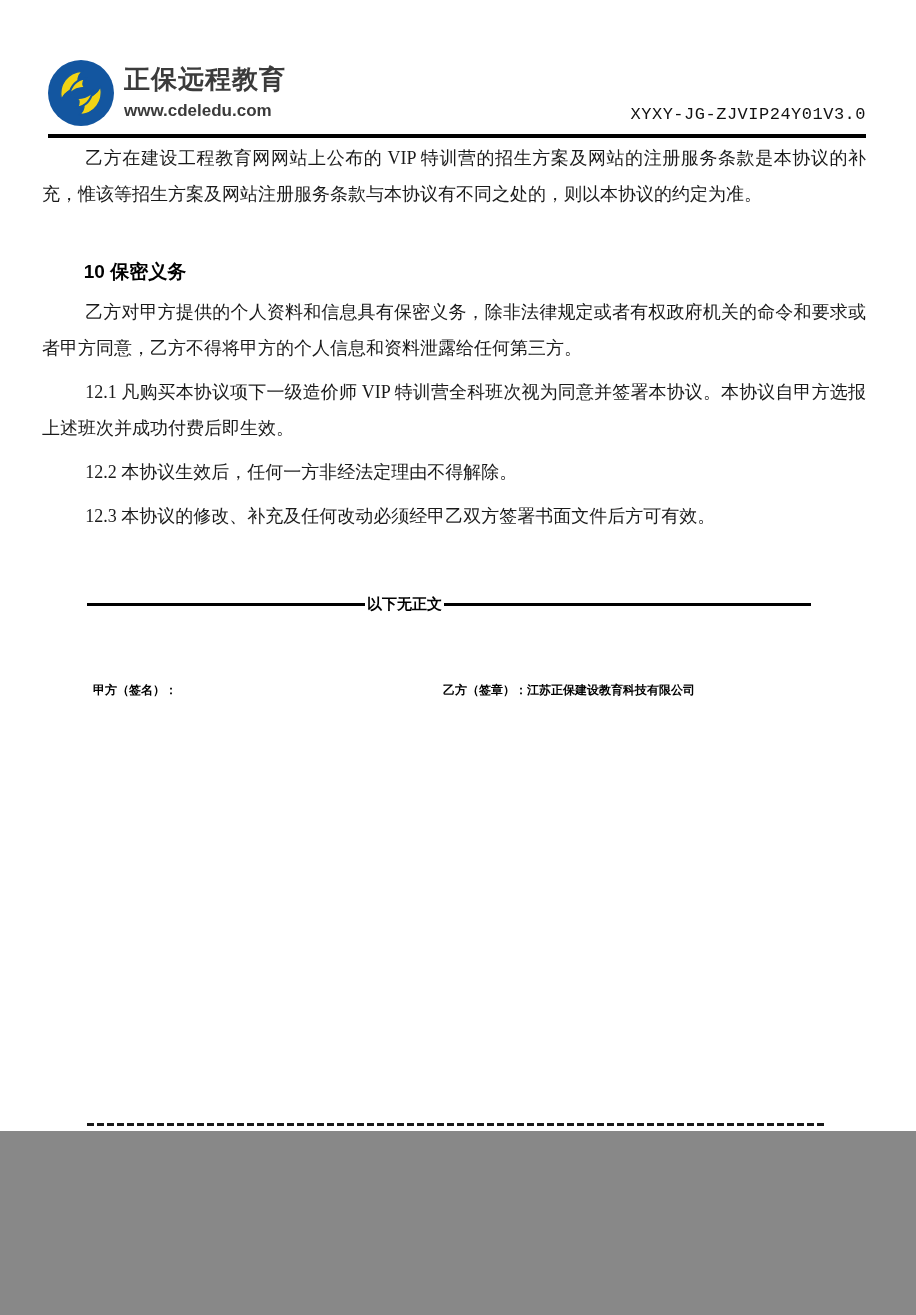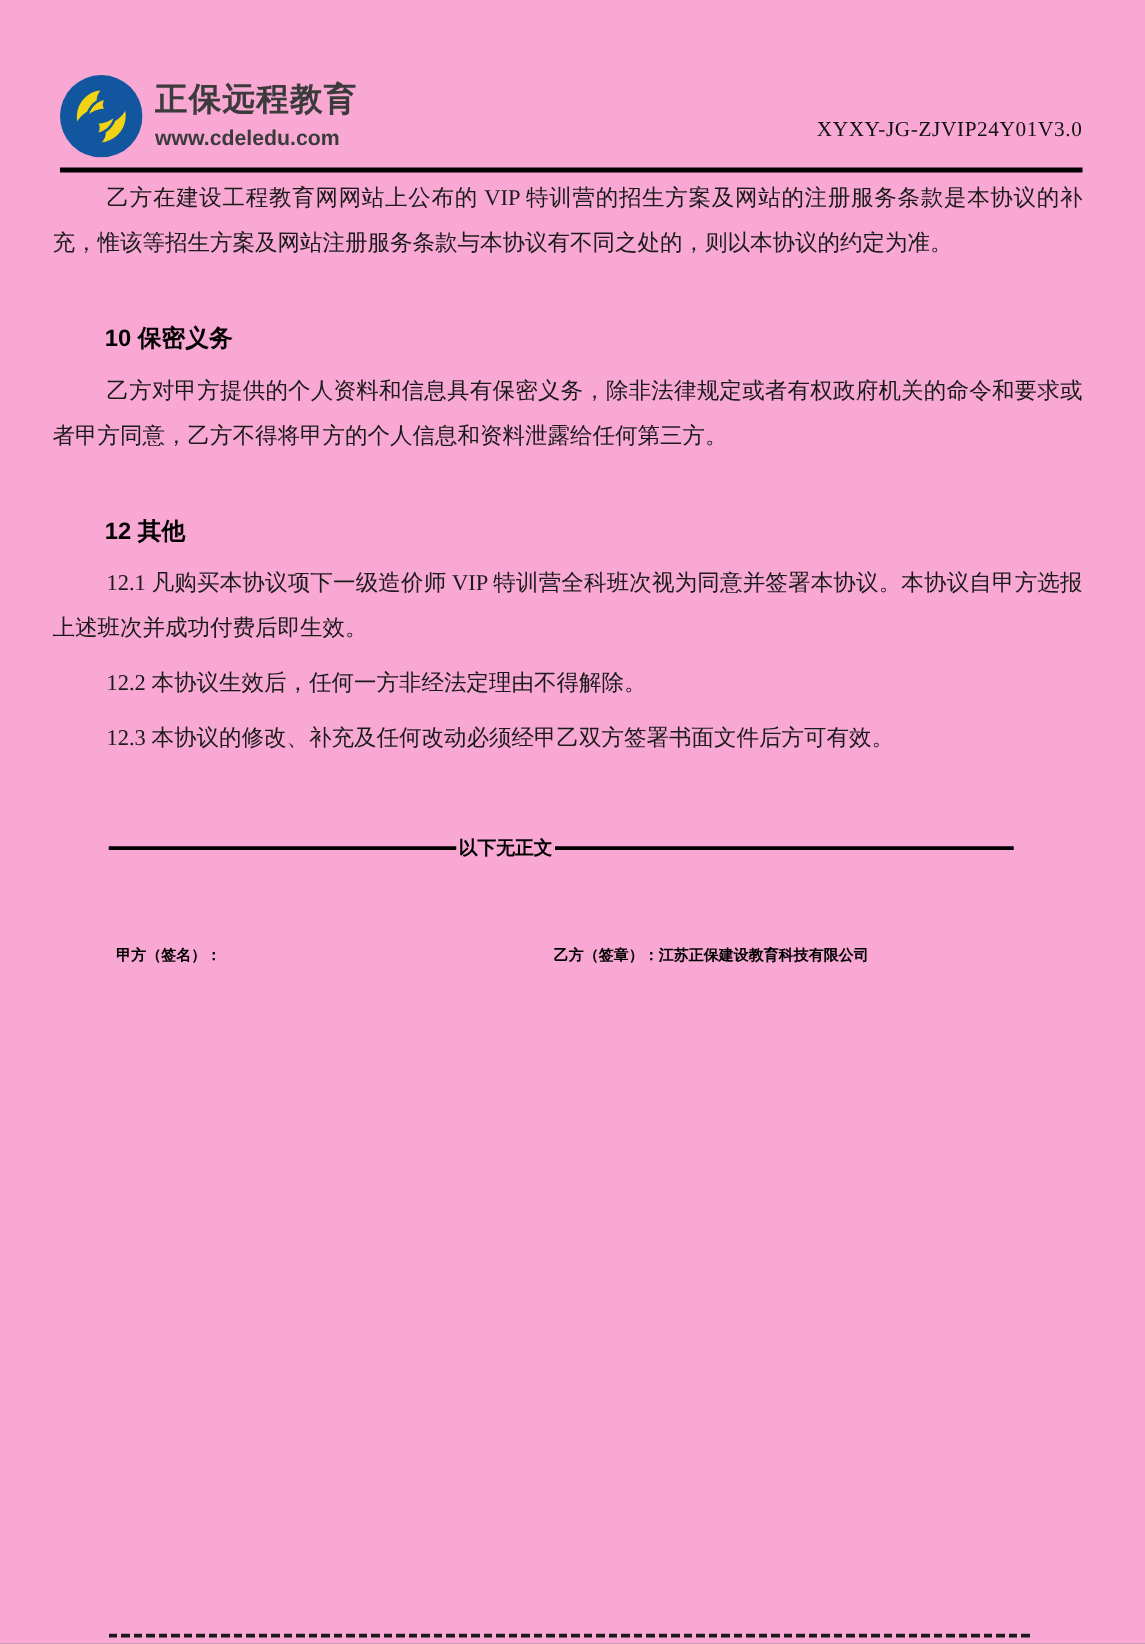--- a/index.html
+++ b/index.html
@@ -1,21 +1,21 @@
 <!DOCTYPE html>
 <html><head>
 <meta charset="utf-8">
 <style>
   html,body { margin:0; padding:0; background:#888; }
   .page {
     position: relative;
     width: 916px;
-    height: 1315px;
+    height: 1131px;
     margin: 0 auto;
-    background: #f9a8d4;
+    background: #ffffff;
     font-family: "Liberation Serif", serif;
     color: #1a1a1a;
     overflow: hidden;
   }
 
   
   .header {
     margin: 0 50px 0 48px;
     padding-top: 60px;
     padding-bottom: 8px;
@@ -35,24 +35,24 @@
     letter-spacing: 1px;
   }
   .brand-url {
     font-family: "Liberation Sans", sans-serif;
     font-weight: bold;
     font-size: 17px;
     color: #3b3b3b;
     margin-top: 8px;
   }
   .doc-code {
-    font-family: Liberation Serif, serif;
+    font-family: Liberation Mono, monospace;
     font-size: 17px;
     color: #111;
-    margin-bottom: 12px;
+    margin-bottom: 2px;
     letter-spacing: 0.5px;
   }
 
   
   .content {
     margin: 0 50px 0 42px;
     font-size: 18px;
   }
   p.para {
     margin: 8px 0 0 0;
@@ -150,21 +150,20 @@
   </div>
 
   <div class="content">
 
     <p class="para first">乙方在建设工程教育网网站上公布的 VIP 特训营的招生方案及网站的注册服务条款是本协议的补充，惟该等招生方案及网站注册服务条款与本协议有不同之处的，则以本协议的约定为准。</p>
 
     <div class="sec-heading">10 保密义务</div>
     <p class="para">乙方对甲方提供的个人资料和信息具有保密义务，除非法律规定或者有权政府机关的命令和要求或者甲方同意，乙方不得将甲方的个人信息和资料泄露给任何第三方。</p>
 
 
-    <div class="sec-heading h12">12 其他</div>
     <p class="para">12.1 凡购买本协议项下一级造价师 VIP 特训营全科班次视为同意并签署本协议。本协议自甲方选报上述班次并成功付费后即生效。</p>
     <p class="para">12.2 本协议生效后，任何一方非经法定理由不得解除。</p>
     <p class="para">12.3 本协议的修改、补充及任何改动必须经甲乙双方签署书面文件后方可有效。</p>
 
     <div class="end-divider">
       <span class="dash-line left"></span>
       <span class="end-divider-label">以下无正文</span>
       <span class="dash-line right"></span>
     </div>
 

